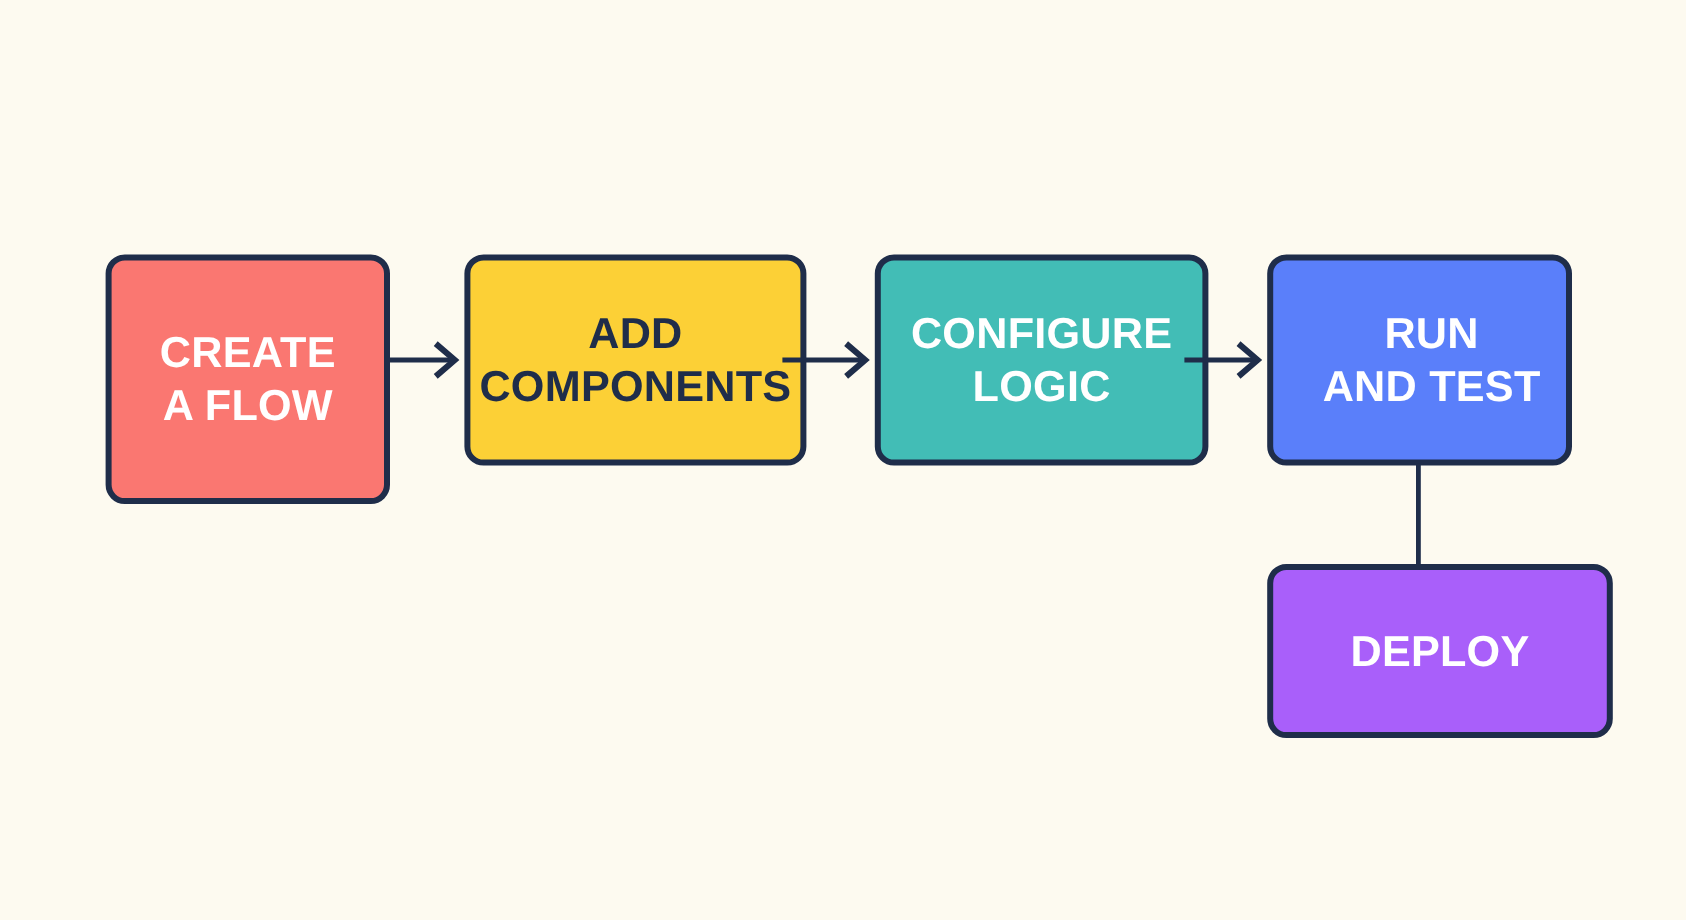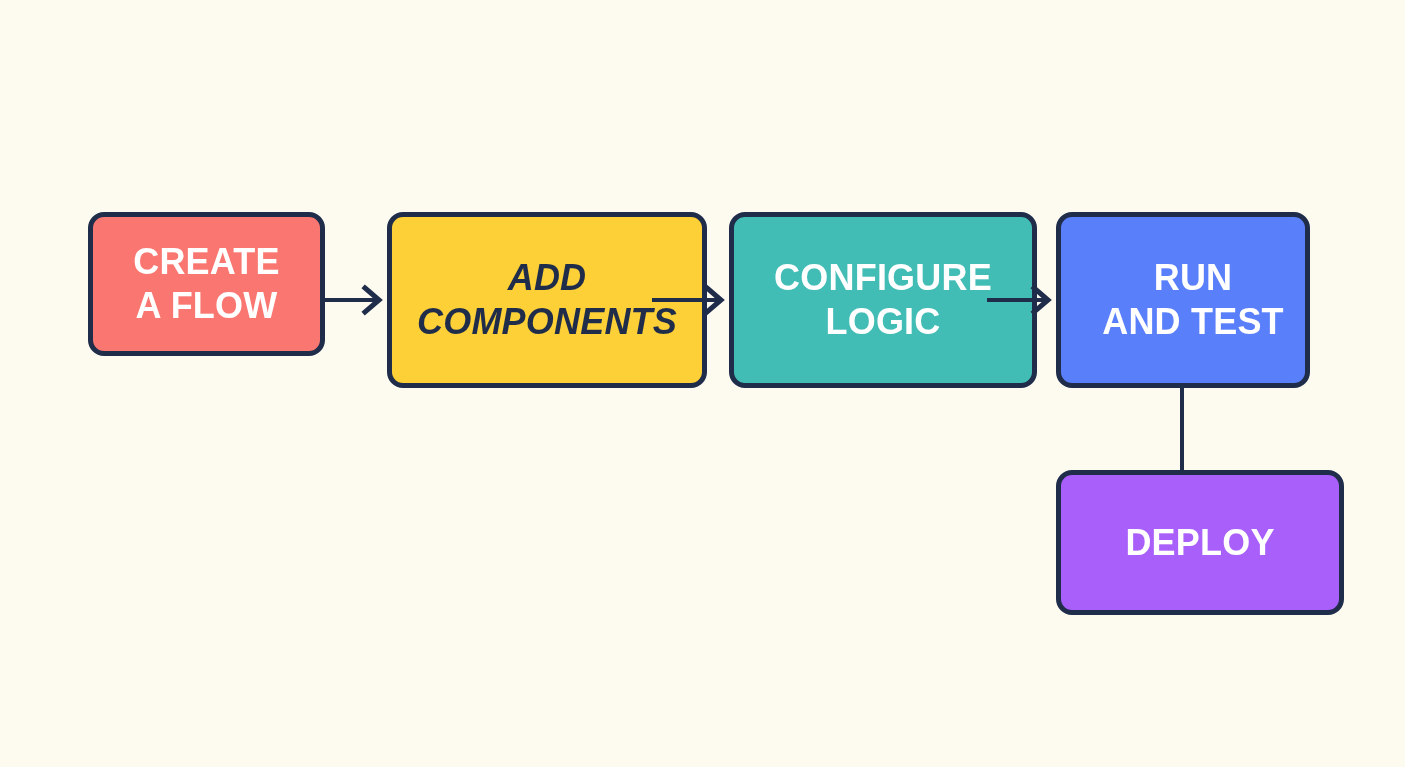--- a/index.html
+++ b/index.html
@@ -43,45 +43,45 @@
   .connector svg {
     display: block;
     overflow: visible;
   }
 </style>
 </head>
 <body>
 
 <div id="canvas">
 
-  <div class="node" style="left:88px; top:212px; width:237px; height:144px; background:#FA7771;">
+  <div class="node" style="left:88px; top:212px; width:237px; height:208px; background:#FA7771;">
     <span class="node-label" style="color:#FFFFFF;">CREATE
 A FLOW</span>
   </div>
 
   <div class="connector" style="left:325px; top:283px; width:62px; height:34px;">
     <svg width="62" height="34" viewBox="0 0 62 34" aria-hidden="true">
       <line x1="0" y1="17" x2="52" y2="17" stroke="#1F2D4A" stroke-width="4"></line>
       <polyline points="40,5 54,17 40,29" fill="none" stroke="#1F2D4A" stroke-width="5" stroke-linecap="square" stroke-linejoin="miter"></polyline>
     </svg>
   </div>
 
-  <div class="node" style="left:387px; top:212px; width:320px; height:176px; background:#FCD036;font-style:italic;">
+  <div class="node" style="left:387px; top:212px; width:285px; height:176px; background:#FCD036;">
     <span class="node-label" style="color:#1F2D4A;">ADD
 COMPONENTS</span>
   </div>
 
   <div class="connector" style="left:652px; top:283px; width:77px; height:34px;">
     <svg width="77" height="34" viewBox="0 0 77 34" aria-hidden="true">
       <line x1="0" y1="17" x2="67" y2="17" stroke="#1F2D4A" stroke-width="4"></line>
       <polyline points="55,5 69,17 55,29" fill="none" stroke="#1F2D4A" stroke-width="5" stroke-linecap="square" stroke-linejoin="miter"></polyline>
     </svg>
   </div>
 
-  <div class="node" style="left:729px; top:212px; width:308px; height:176px; background:#42BDB6;">
+  <div class="node" style="left:729px; top:212px; width:278px; height:176px; background:#42BDB6;">
     <span class="node-label" style="color:#FFFFFF;">CONFIGURE
 LOGIC</span>
   </div>
 
   <div class="connector" style="left:987px; top:283px; width:69px; height:34px;">
     <svg width="69" height="34" viewBox="0 0 69 34" aria-hidden="true">
       <line x1="0" y1="17" x2="59" y2="17" stroke="#1F2D4A" stroke-width="4"></line>
       <polyline points="47,5 61,17 47,29" fill="none" stroke="#1F2D4A" stroke-width="5" stroke-linecap="square" stroke-linejoin="miter"></polyline>
     </svg>
   </div>

